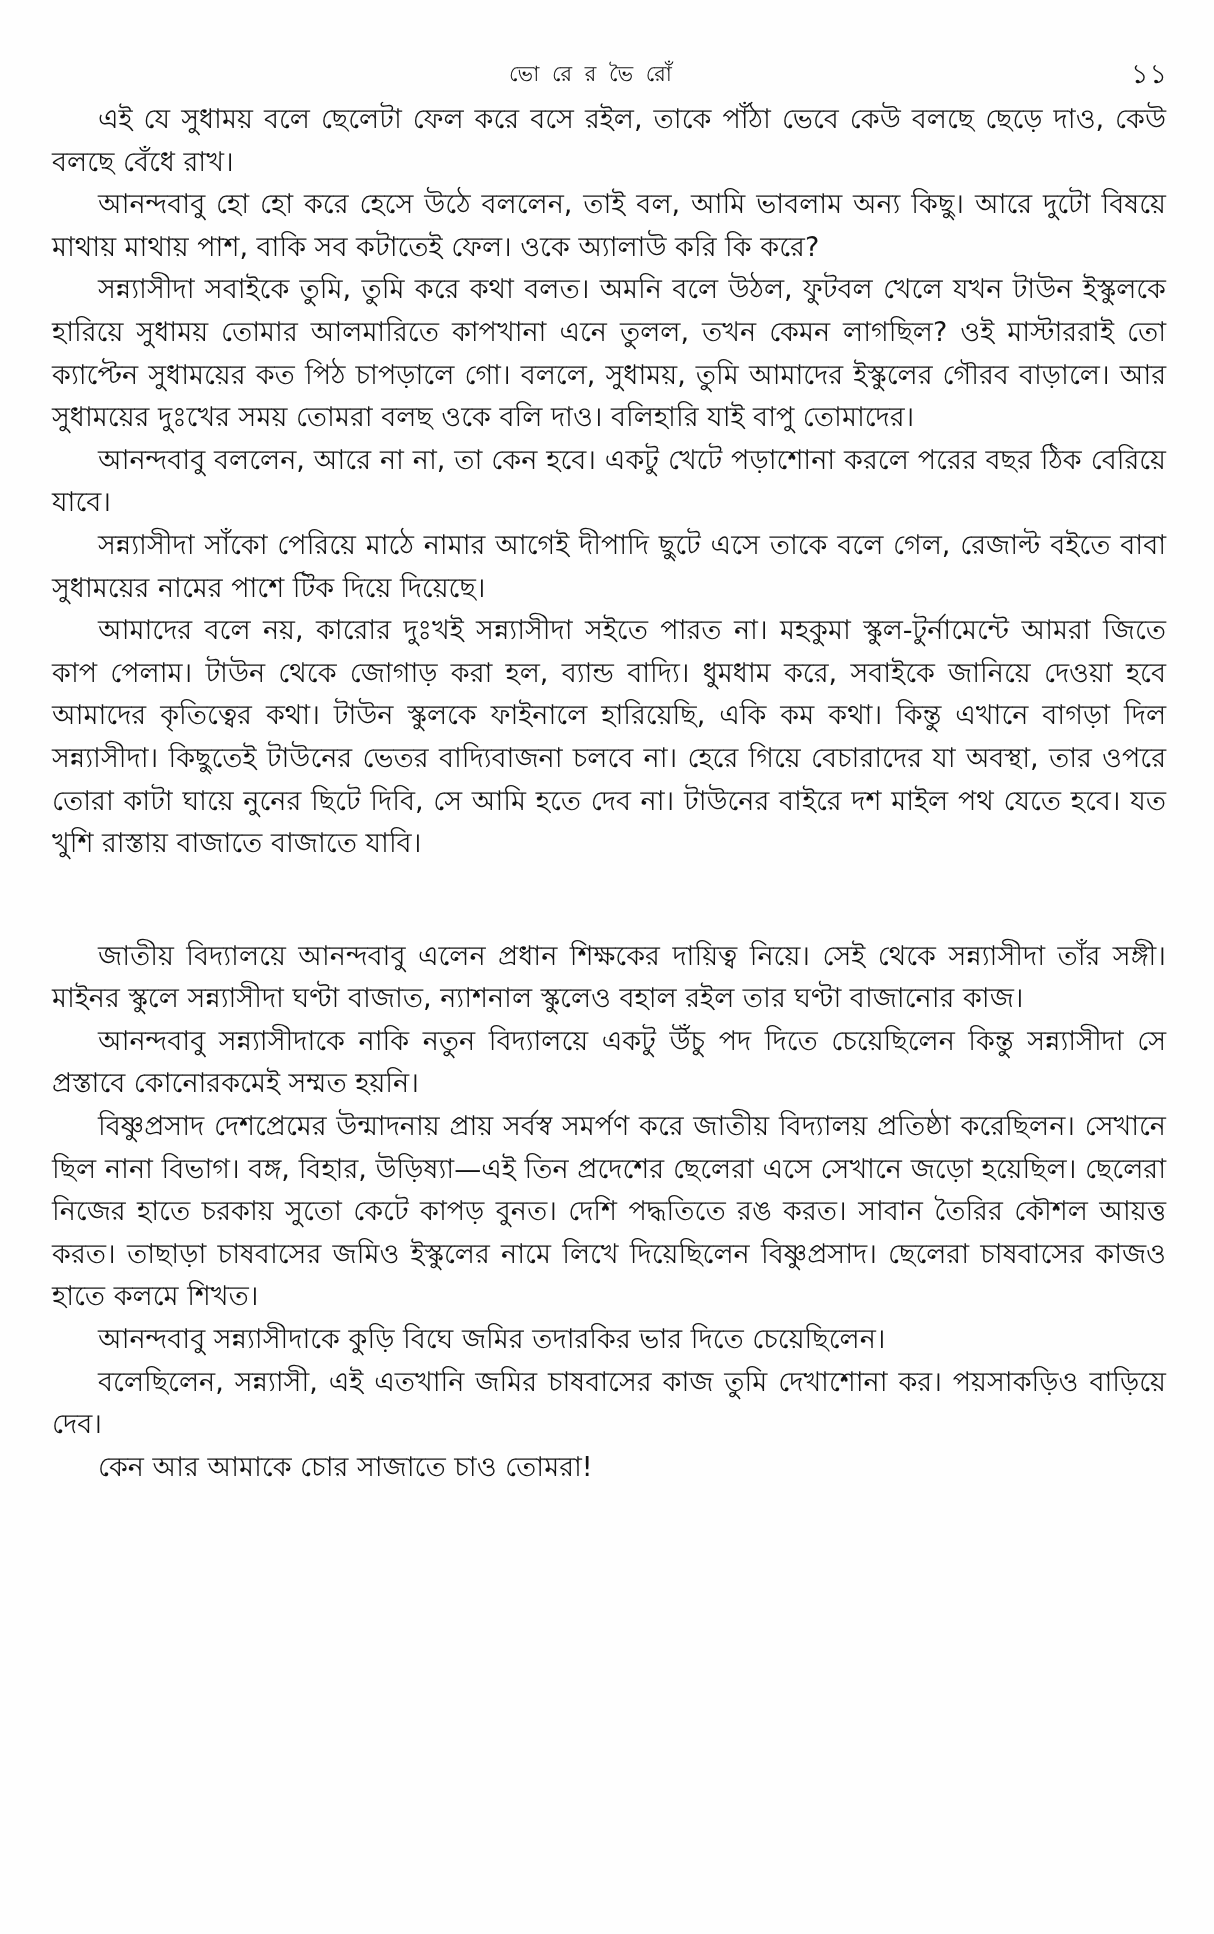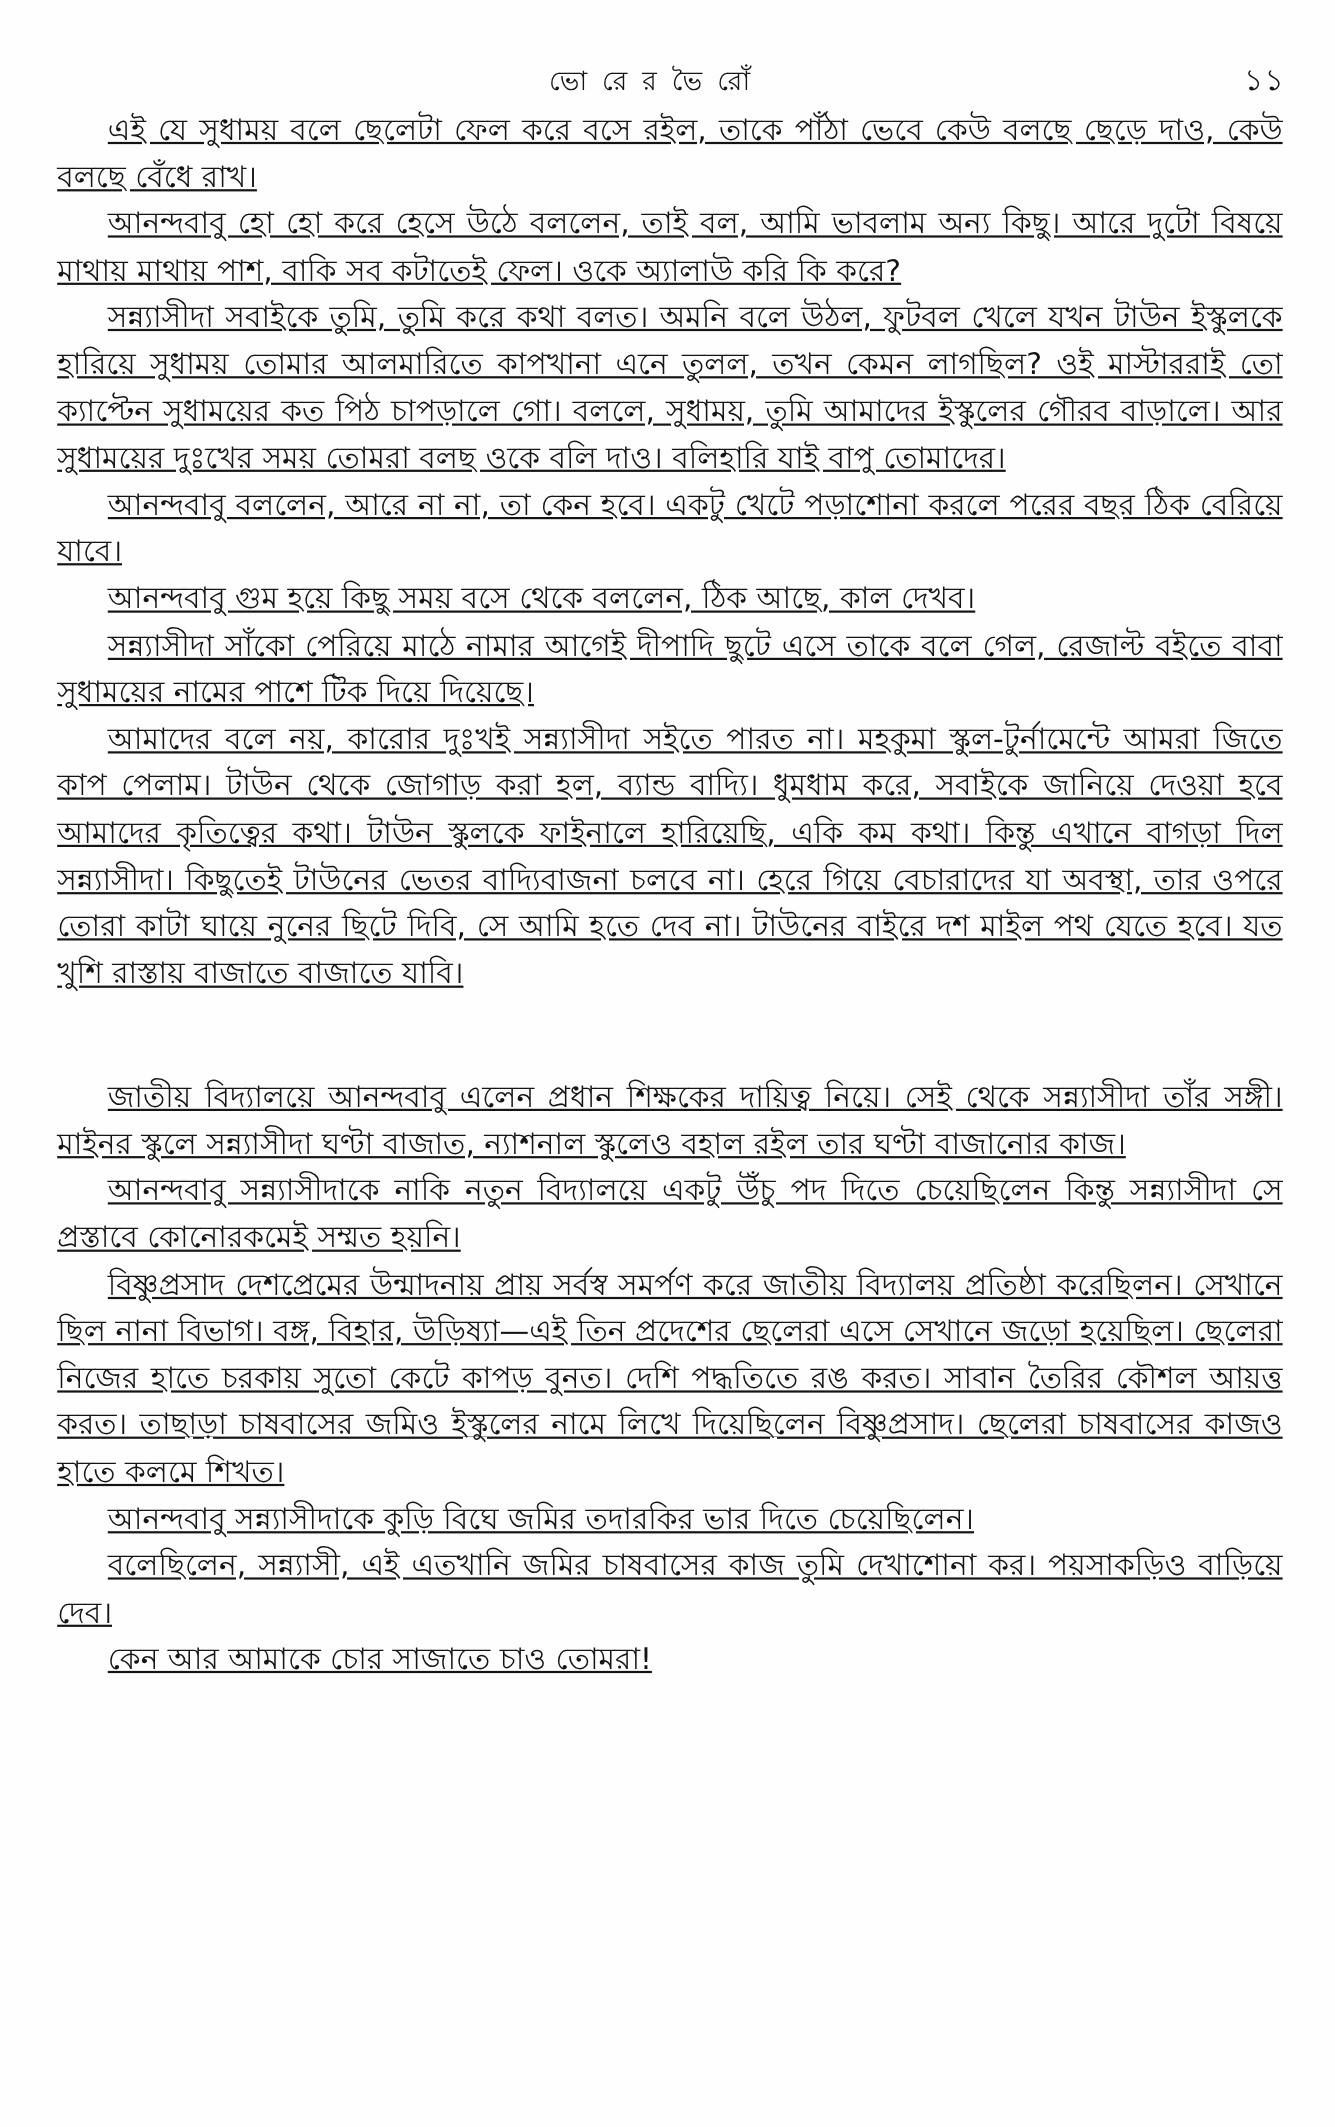--- a/index.html
+++ b/index.html
@@ -28,21 +28,21 @@
       top: 52px;
       left: 0;
       width: 1214px;
       height: 44px;
     }
     .header-title {
       position: absolute;
       left: 0;
       width: 1214px;
       text-align: center;
-      font-size: 24px;
+      font-size: 21px;
       line-height: 44px;
       letter-spacing: 3px;
       padding-left: 0;
       box-sizing: border-box;
     }
     .header-title span { margin-left: -30px; }
     .page-number {
       position: absolute;
       right: 46px;
       top: 0;
@@ -56,21 +56,20 @@
       left: 52px;
       width: 1114px;
       font-size: 27px;
       line-height: 42.6px;
     }
     .para {
       margin: 0;
       text-indent: 46px;
       text-align: justify;
       text-align-last: left;
-      text-decoration: underline;
     }
     .section-break {
       height: 70px;
     }
   </style>
 </head>
 <body>
 
 <div class="page">
 
@@ -79,21 +78,20 @@
     <div class="page-number">১১</div>
   </div>
 
   <div class="body-text">
 
     <section>
       <p class="para">এই যে সুধাময় বলে ছেলেটা ফেল করে বসে রইল, তাকে পাঁঠা ভেবে কেউ বলছে ছেড়ে দাও, কেউ বলছে বেঁধে রাখ।</p>
       <p class="para">আনন্দবাবু হো হো করে হেসে উঠে বললেন, তাই বল, আমি ভাবলাম অন্য কিছু। আরে দুটো বিষয়ে মাথায় মাথায় পাশ, বাকি সব কটাতেই ফেল। ওকে অ্যালাউ করি কি করে?</p>
       <p class="para">সন্ন্যাসীদা সবাইকে তুমি, তুমি করে কথা বলত। অমনি বলে উঠল, ফুটবল খেলে যখন টাউন ইস্কুলকে হারিয়ে সুধাময় তোমার আলমারিতে কাপখানা এনে তুলল, তখন কেমন লাগছিল? ওই মাস্টাররাই তো ক্যাপ্টেন সুধাময়ের কত পিঠ চাপড়ালে গো। বললে, সুধাময়, তুমি আমাদের ইস্কুলের গৌরব বাড়ালে। আর সুধাময়ের দুঃখের সময় তোমরা বলছ ওকে বলি দাও। বলিহারি যাই বাপু তোমাদের।</p>
       <p class="para">আনন্দবাবু বললেন, আরে না না, তা কেন হবে। একটু খেটে পড়াশোনা করলে পরের বছর ঠিক বেরিয়ে যাবে।</p>
-      <p class="para">আনন্দবাবু গুম হয়ে কিছু সময় বসে থেকে বললেন, ঠিক আছে, কাল দেখব।</p>
       <p class="para">সন্ন্যাসীদা সাঁকো পেরিয়ে মাঠে নামার আগেই দীপাদি ছুটে এসে তাকে বলে গেল, রেজাল্ট বইতে বাবা সুধাময়ের নামের পাশে টিক দিয়ে দিয়েছে।</p>
       <p class="para">আমাদের বলে নয়, কারোর দুঃখই সন্ন্যাসীদা সইতে পারত না। মহকুমা স্কুল-টুর্নামেন্টে আমরা জিতে কাপ পেলাম। টাউন থেকে জোগাড় করা হল, ব্যান্ড বাদ্যি। ধুমধাম করে, সবাইকে জানিয়ে দেওয়া হবে আমাদের কৃতিত্বের কথা। টাউন স্কুলকে ফাইনালে হারিয়েছি, একি কম কথা। কিন্তু এখানে বাগড়া দিল সন্ন্যাসীদা। কিছুতেই টাউনের ভেতর বাদ্যিবাজনা চলবে না। হেরে গিয়ে বেচারাদের যা অবস্থা, তার ওপরে তোরা কাটা ঘায়ে নুনের ছিটে দিবি, সে আমি হতে দেব না। টাউনের বাইরে দশ মাইল পথ যেতে হবে। যত খুশি রাস্তায় বাজাতে বাজাতে যাবি।</p>
     </section>
 
     <div class="section-break"></div>
 
     <section>
       <p class="para">জাতীয় বিদ্যালয়ে আনন্দবাবু এলেন প্রধান শিক্ষকের দায়িত্ব নিয়ে। সেই থেকে সন্ন্যাসীদা তাঁর সঙ্গী। মাইনর স্কুলে সন্ন্যাসীদা ঘণ্টা বাজাত, ন্যাশনাল স্কুলেও বহাল রইল তার ঘণ্টা বাজানোর কাজ।</p>
       <p class="para">আনন্দবাবু সন্ন্যাসীদাকে নাকি নতুন বিদ্যালয়ে একটু উঁচু পদ দিতে চেয়েছিলেন কিন্তু সন্ন্যাসীদা সে প্রস্তাবে কোনোরকমেই সম্মত হয়নি।</p>
       <p class="para">বিষ্ণুপ্রসাদ দেশপ্রেমের উন্মাদনায় প্রায় সর্বস্ব সমর্পণ করে জাতীয় বিদ্যালয় প্রতিষ্ঠা করেছিলন। সেখানে ছিল নানা বিভাগ। বঙ্গ, বিহার, উড়িষ্যা—এই তিন প্রদেশের ছেলেরা এসে সেখানে জড়ো হয়েছিল। ছেলেরা নিজের হাতে চরকায় সুতো কেটে কাপড় বুনত। দেশি পদ্ধতিতে রঙ করত। সাবান তৈরির কৌশল আয়ত্ত করত। তাছাড়া চাষবাসের জমিও ইস্কুলের নামে লিখে দিয়েছিলেন বিষ্ণুপ্রসাদ। ছেলেরা চাষবাসের কাজও হাতে কলমে শিখত।</p>

